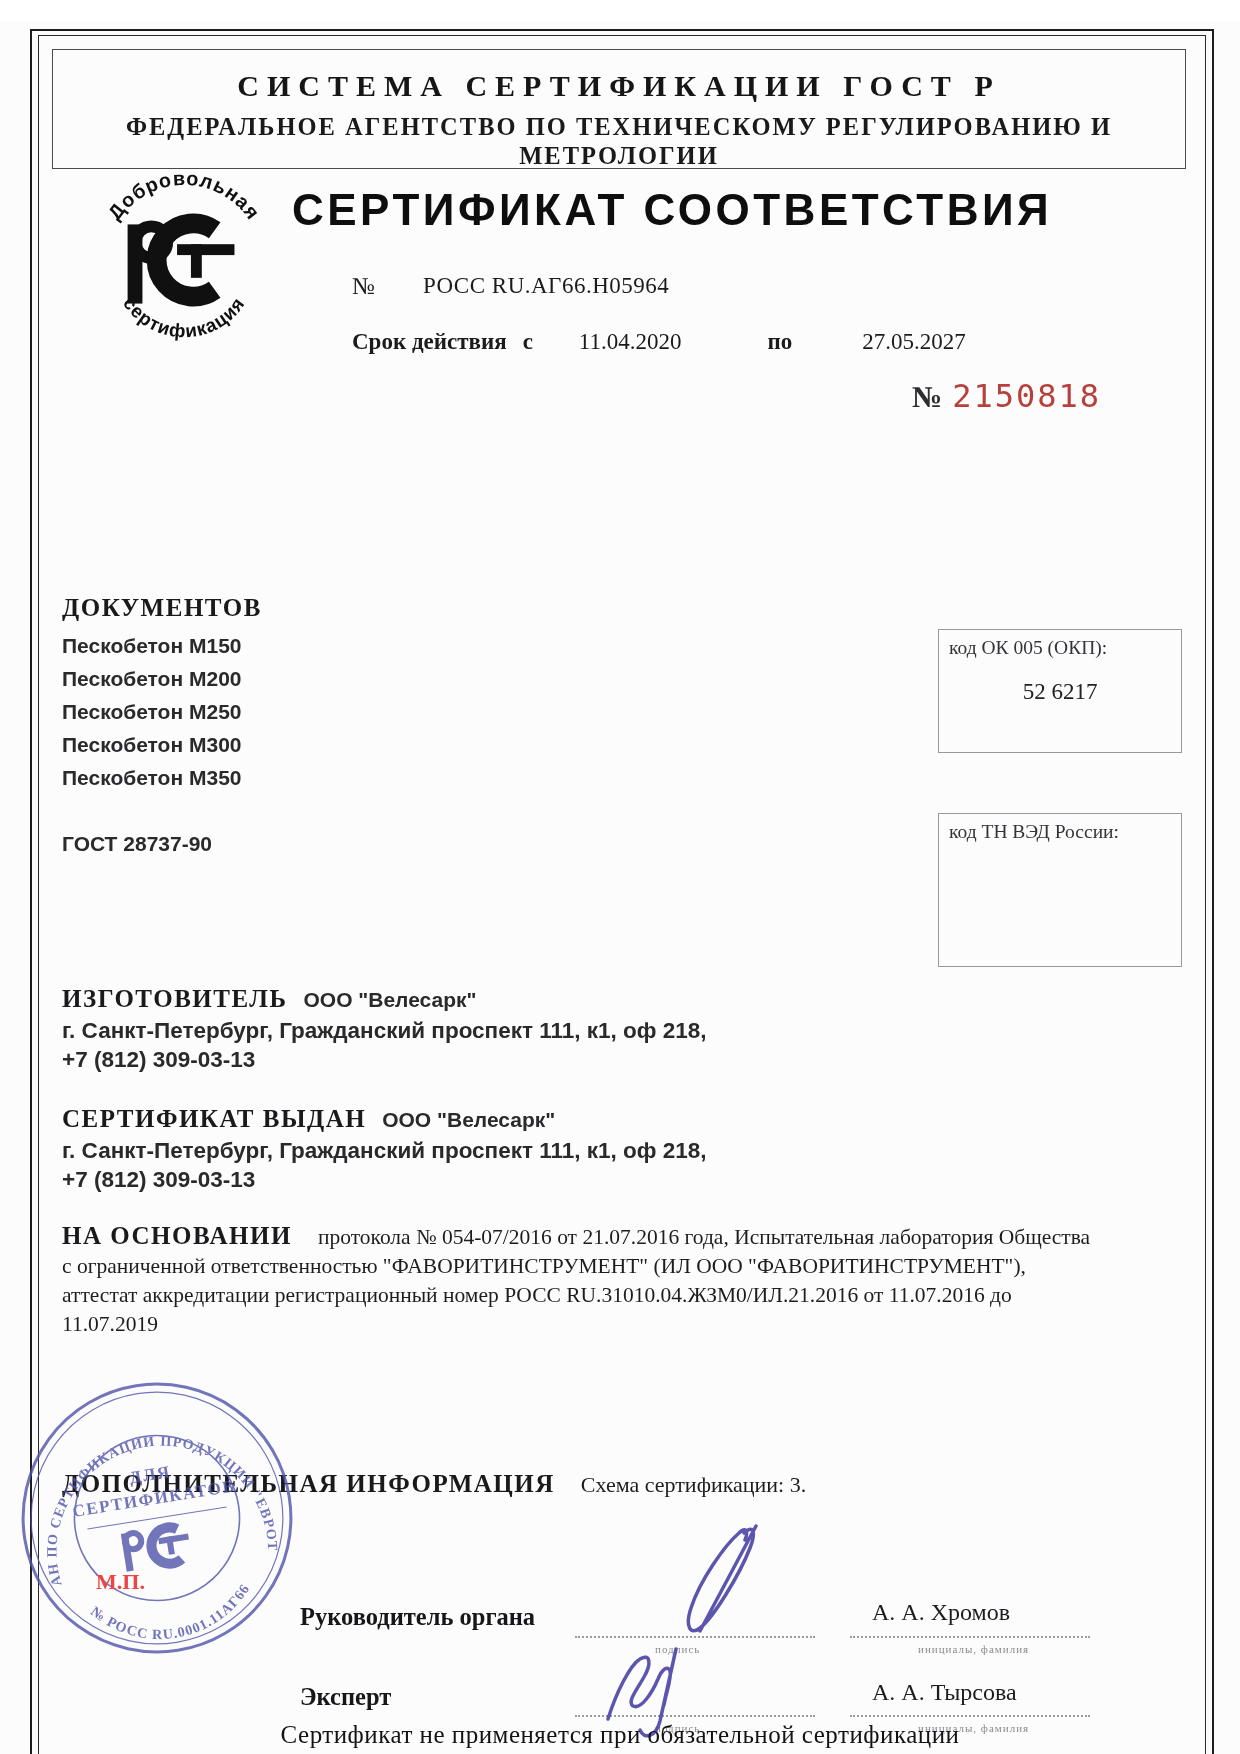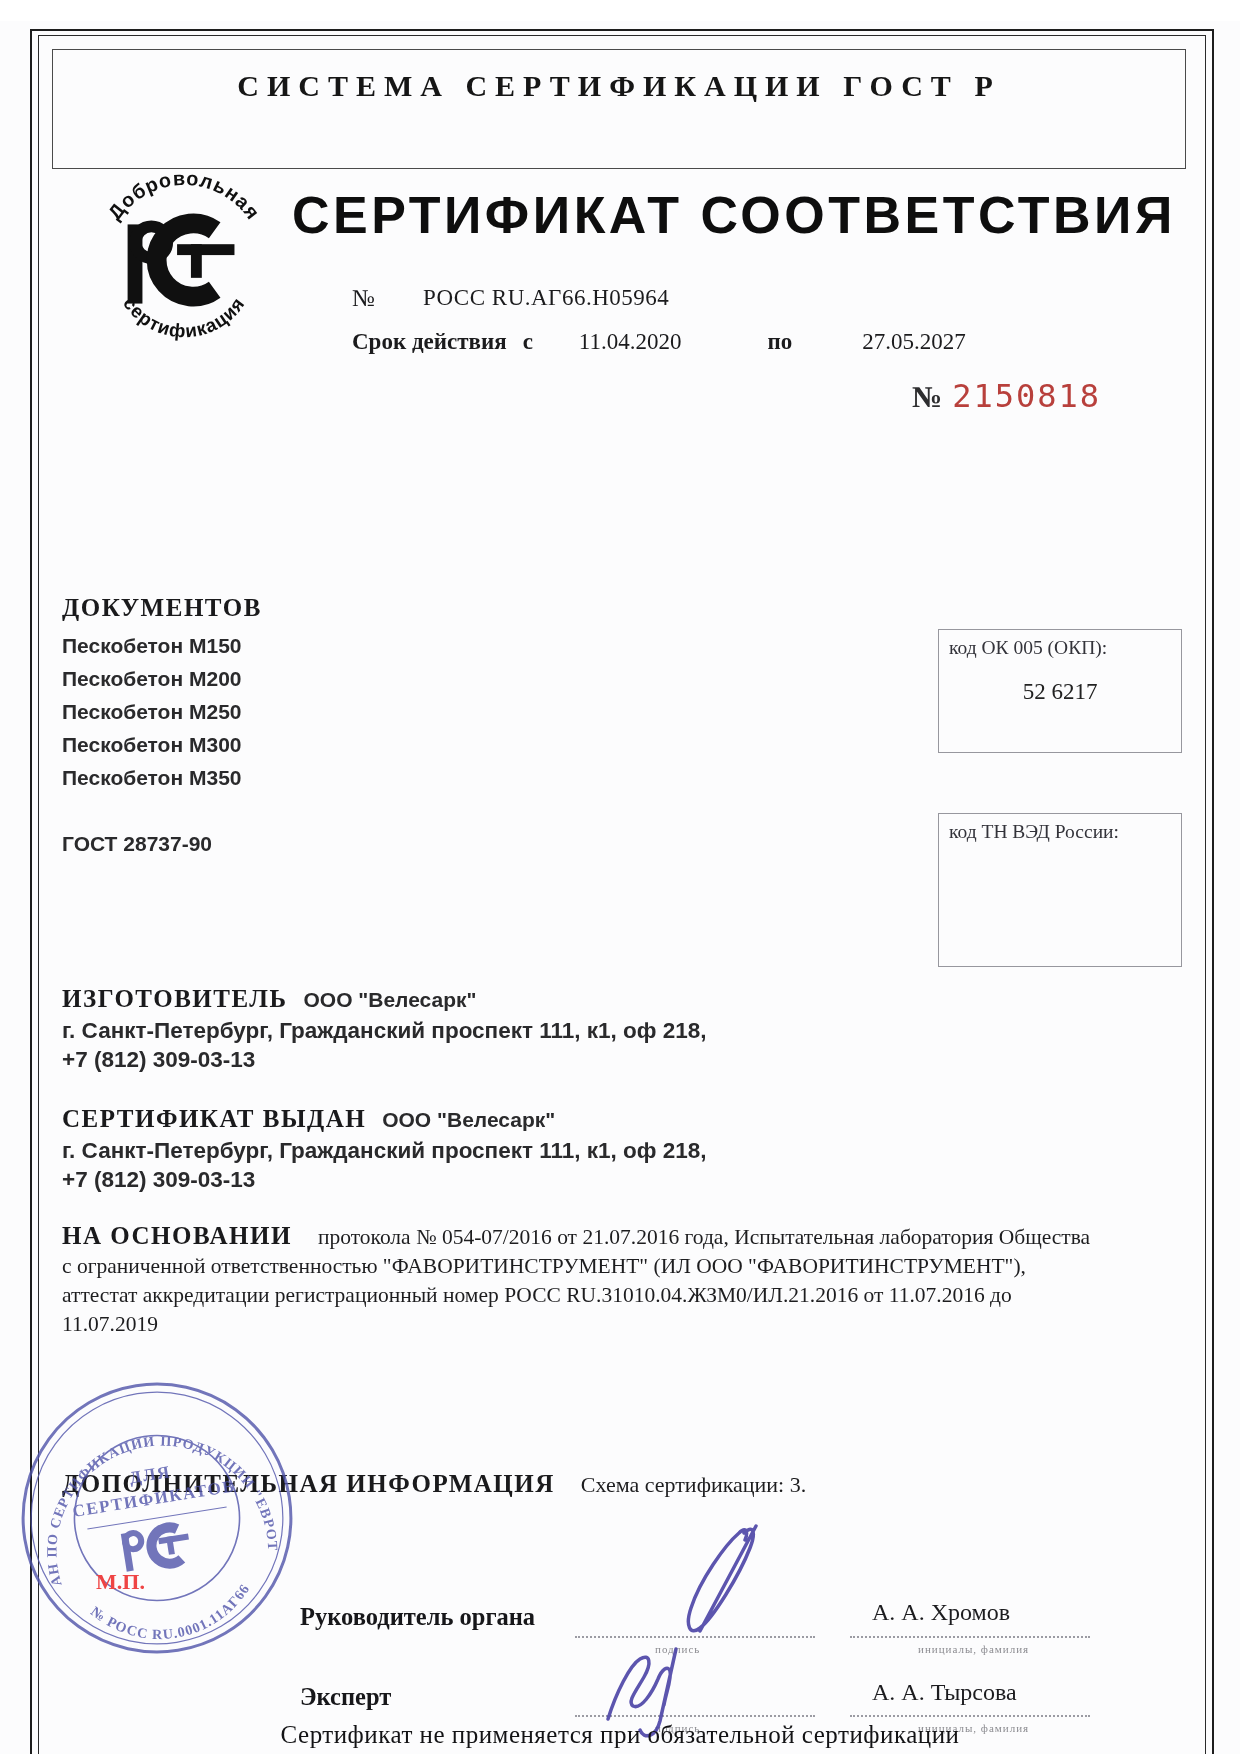--- a/index.html
+++ b/index.html
@@ -13,22 +13,22 @@
   
   .header-box{position:absolute;left:52px;top:28px;width:1132px;height:118px;
               border:1.5px solid #4a4a4a;background:#fcfcfd;text-align:center;}
   .h-sys{margin-top:18px;font:bold 30px/1.2 "Liberation Serif",serif;letter-spacing:8px;color:#161616;}
   .h-agency{margin-top:8px;font:bold 24.5px/1.2 "Liberation Serif",serif;letter-spacing:2px;color:#1a1a1a;}
   
   .rst{position:absolute;left:88px;top:148px;width:192px;height:188px;}
   .rst text{font-family:"Liberation Sans",sans-serif;font-weight:bold;fill:#101010;}
   
   .doc-title{position:absolute;left:292px;top:164px;font-family:"Liberation Sans",sans-serif;
-             font-weight:bold;font-size:52px;letter-spacing:3.5px;color:#0e0e0e;white-space:nowrap;}
-  .no-row{position:absolute;left:352px;top:264px;}
+             font-weight:bold;font-size:44px;letter-spacing:3.5px;color:#0e0e0e;white-space:nowrap;}
+  .no-row{position:absolute;left:352px;top:252px;}
   .no-sign{font:24px "Liberation Serif",serif;vertical-align:top;}
   .no-val{font:23px "Liberation Serif",serif;letter-spacing:.5px;margin-left:48px;}
   .validity{position:absolute;left:352px;top:308px;font:23px "Liberation Serif",serif;white-space:nowrap;}
   .validity b{font-weight:bold;}
   .v-gap1{margin-left:16px;} .v-gap2{margin-left:46px;} .v-gap3{margin-left:86px;} .v-gap4{margin-left:70px;}
   .form-no{position:absolute;left:912px;top:356px;white-space:nowrap;}
   .form-no .sign{font:bold 30px "Liberation Serif",serif;color:#2d2d2f;margin-right:10px;}
   .form-no .digits{font:32px "DejaVu Sans Mono",monospace;color:#b8403c;letter-spacing:2px;}
   
   .sec{position:absolute;left:62px;}
@@ -55,20 +55,21 @@
 </style>
 </head>
 <body>
 
 <div class="page">
   <div class="frame-outer"></div>
   <div class="frame-inner"></div>
 
   <div class="header-box">
     <div class="h-sys">СИСТЕМА СЕРТИФИКАЦИИ ГОСТ Р</div>
+    <div class="h-agency">ФЕДЕРАЛЬНОЕ АГЕНТСТВО ПО ТЕХНИЧЕСКОМУ РЕГУЛИРОВАНИЮ И МЕТРОЛОГИИ</div>
   </div>
 
   <svg class="rst" viewBox="0 0 190 190">
     <defs>
       <path id="rst-top" d="M 20 120 A 79 79 0 1 1 170 120"></path>
       <path id="rst-bot" d="M 28 126 A 73 73 0 0 0 162 126"></path>
     </defs>
     <text font-size="20" letter-spacing="1">
       <textPath href="#rst-top" startOffset="50%" text-anchor="middle">Добровольная</textPath>
     </text>

